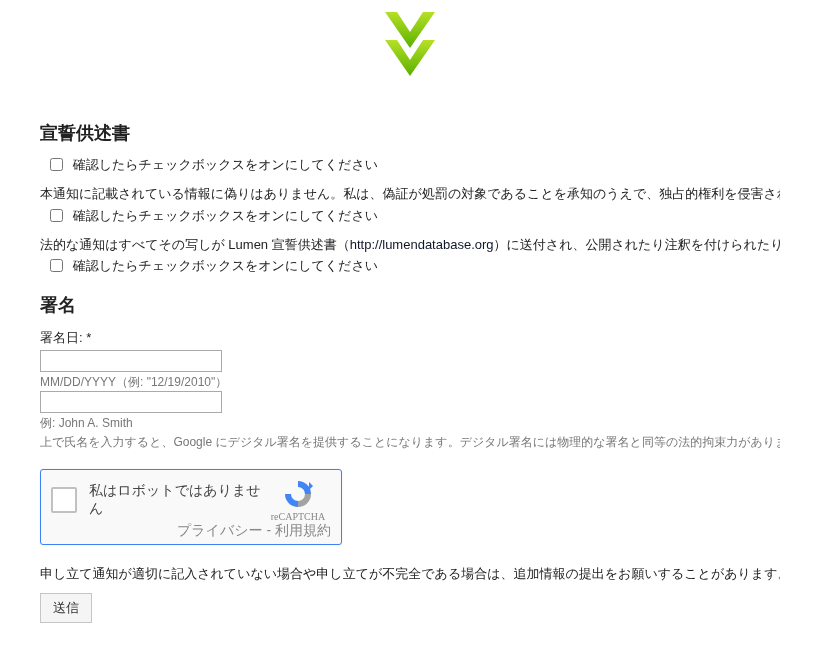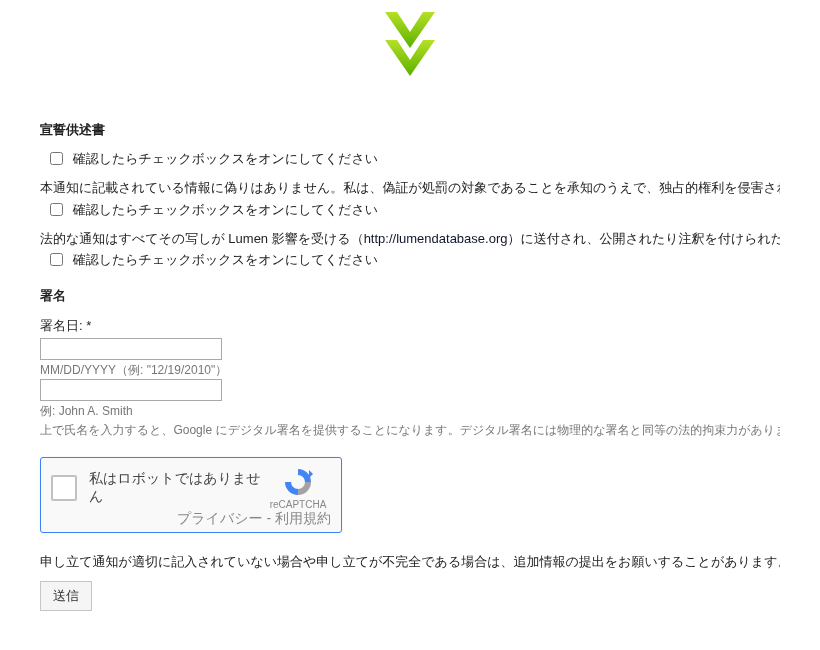--- a/index.html
+++ b/index.html
@@ -18,21 +18,21 @@
       padding: 0 40px;
     }
     .arrow-wrap {
       text-align: center;
       padding: 10px 0 20px 0;
     }
     .arrow {
       display: inline-block;
     }
     h3.section-title {
-      font-size: 13px;
+      font-size: 18px;
       font-weight: bold;
       margin: 18px 0 10px 0;
     }
     .para {
       margin: 10px 0 2px 0;
       line-height: 1.5;
       white-space: nowrap;
       overflow: hidden;
     }
     .cb-row {
@@ -108,20 +108,21 @@
     .recaptcha-logo-col {
       display: flex;
       flex-direction: column;
       align-items: center;
       width: 66px;
     }
     .recaptcha-badge {
       font-size: 10px;
       color: #888;
       margin-top: 1px;
+      font-family: Liberation Serif, serif;
     }
     .recaptcha-footer {
       font-size: 14px;
       color: #888;
       text-align: right;
       padding: 0 10px 4px 0;
     }
     .closing-para {
       margin: 20px 0 10px 0;
       white-space: nowrap;
@@ -163,21 +164,21 @@
     <label>確認したらチェックボックスをオンにしてください</label>
   </div>
 
   <p class="para">本通知に記載されている情報に偽りはありません。私は、偽証が処罰の対象であることを承知のうえで、独占的権利を侵害された著作物の著作権</p>
   <div class="cb-row">
     <input type="checkbox" style="">
     <label>確認したらチェックボックスをオンにしてください</label>
   </div>
 
   <p class="para">
-    <span>法的な通知はすべてその写しが Lumen 影響を受ける（</span><a class="link">http://lumendatabase.org</a><span>）に送付され、公開されたり注釈を付けられたりする場合があること</span>
+    <span>法的な通知はすべてその写しが Lumen 宣誓供述書（</span><a class="link">http://lumendatabase.org</a><span>）に送付され、公開されたり注釈を付けられたりする場合があること</span>
   </p>
   <div class="cb-row">
     <input type="checkbox" style="">
     <label>確認したらチェックボックスをオンにしてください</label>
   </div>
 
   <h3 class="section-title">署名</h3>
 
   <div class="field-label">署名日: *</div>
   <input type="text" class="text-input" style="">

